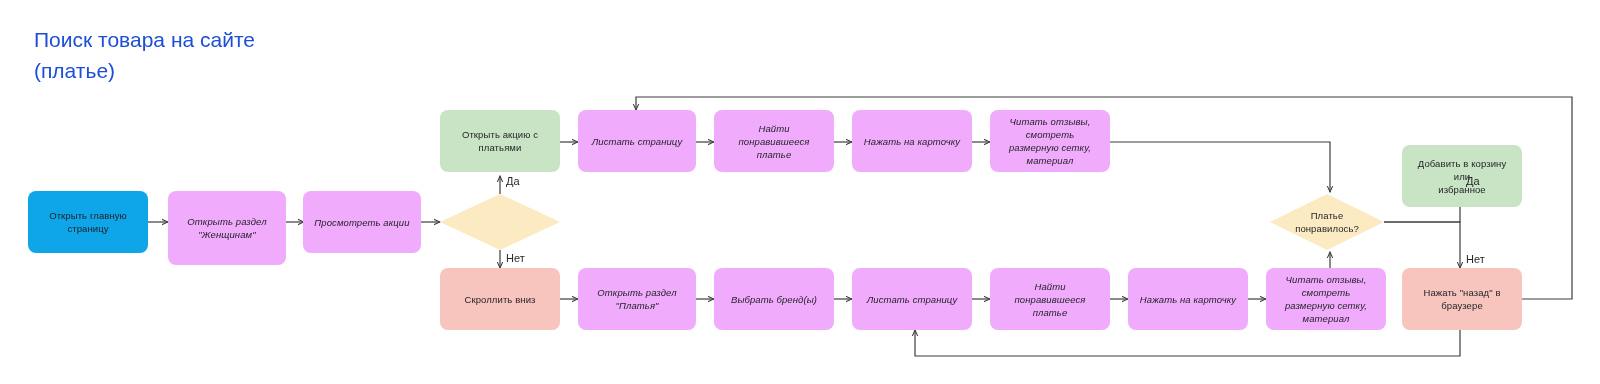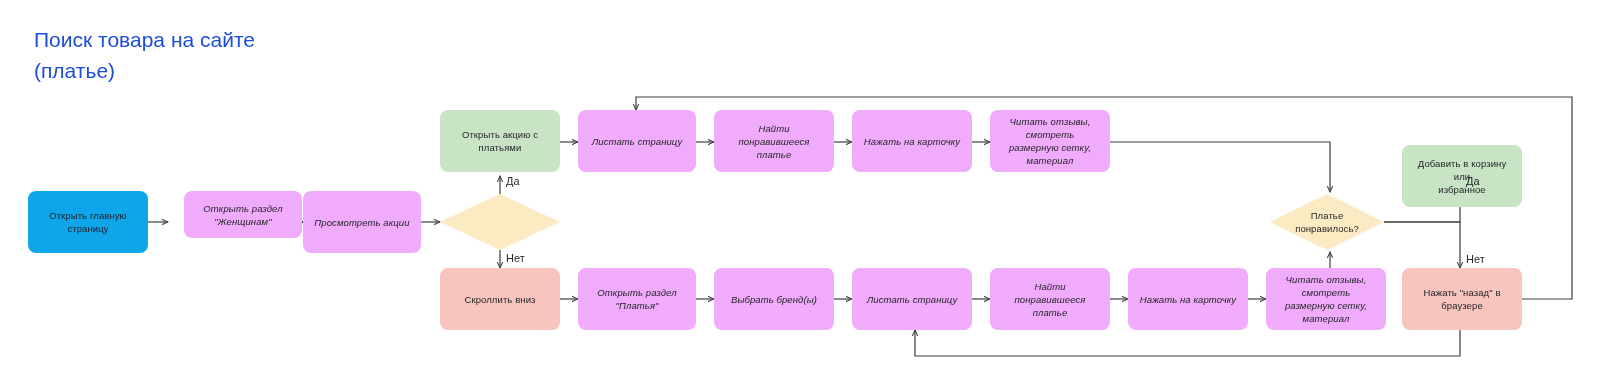--- a/index.html
+++ b/index.html
@@ -136,21 +136,21 @@
       <path d="M 1520 299 L 1572 299 L 1572 97 L 636 97 L 636 110"></path>
 
       <path d="M 1460 330 L 1460 356 L 915 356 L 915 330"></path>
     </g>
   </svg>
 
   <div class="node blue" style="left:28px;  top:191px; width:120px; height:62px;">
     <span>Открыть главную страницу</span>
   </div>
 
-  <div class="node gray" style="left:184px; top:191px; width:118px; height:47px; white-space:pre-line;">
+  <div class="node gray" style="left:168px; top:191px; width:118px; height:74px; white-space:pre-line;">
     <span>Открыть раздел
 "Женщинам"</span>
   </div>
 
   <div class="node gray" style="left:303px; top:191px; width:118px; height:62px;">
     <span>Просмотреть акции</span>
   </div>
 
   <div class="diamond" style="left:440px; top:194px; width:120px; height:56px;">
     <svg class="dshape" viewBox="0 0 120 56" preserveAspectRatio="none">

